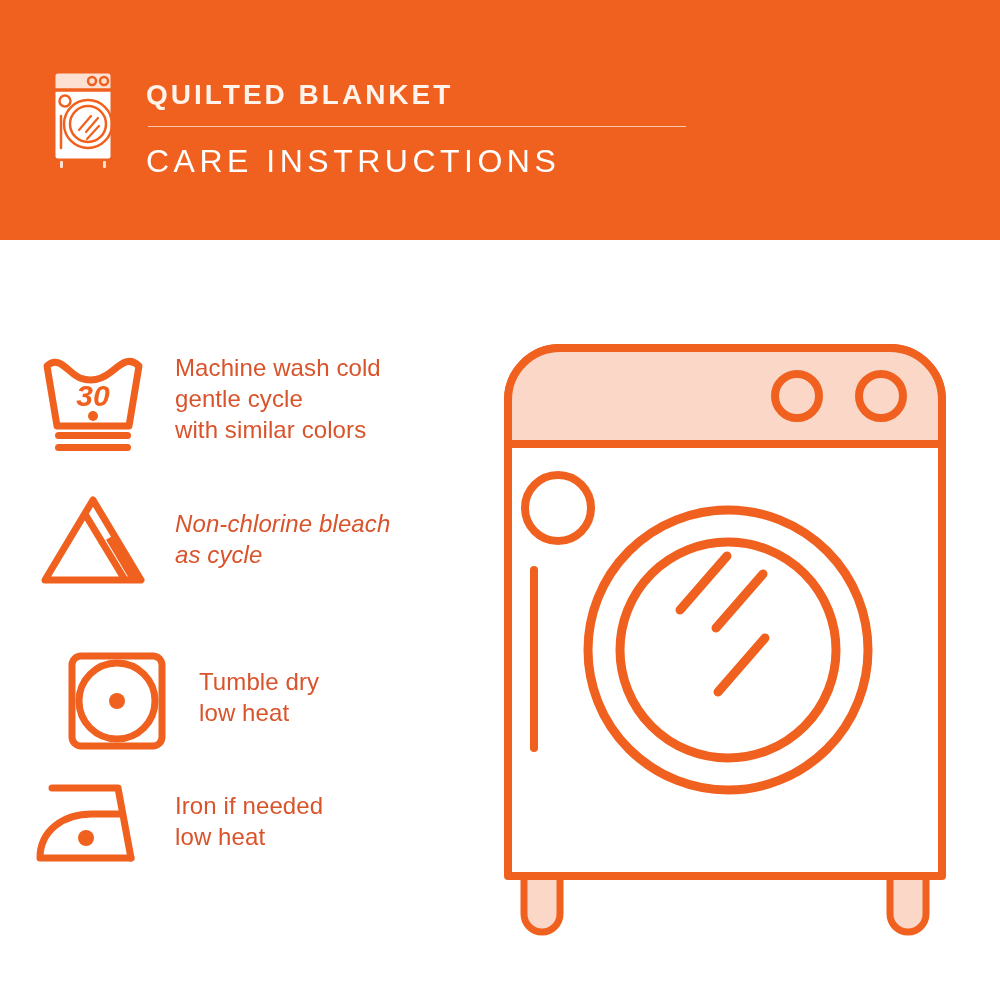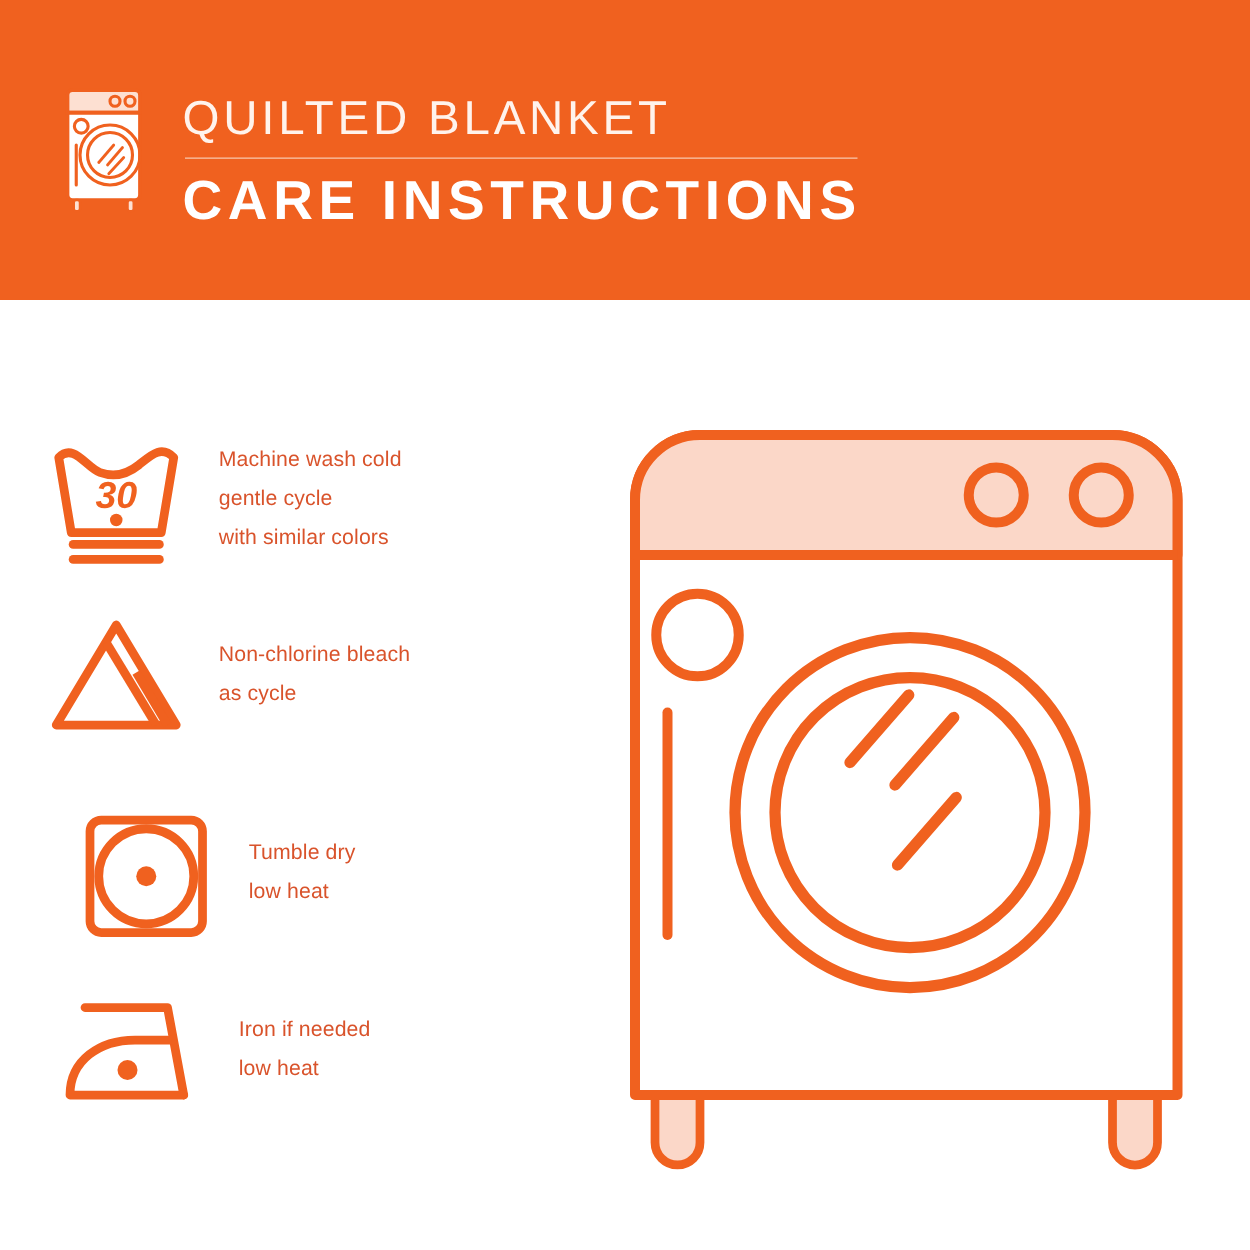--- a/index.html
+++ b/index.html
@@ -26,81 +26,81 @@
     position: absolute;
     left: 44px; top: 68px;
     width: 78px; height: 104px;
   }
   .header-text {
     position: absolute;
     left: 146px; top: 72px;
     width: 560px;
   }
   .title-line1 {
-    font-size: 38px;
+    font-size: 28px;
     letter-spacing: 3.0px;
     color: #FFF3EC;
-    font-weight: 400;
+    font-weight: 700;
     line-height: 46px;
     white-space: nowrap;
   }
   .title-divider {
     width: 538px;
     height: 1px;
     background: #F7C7AE;
     margin: 8px 0 10px 2px;
   }
   .title-line2 {
-    font-size: 44px;
+    font-size: 32px;
     letter-spacing: 4.5px;
     color: #FFFFFF;
-    font-weight: 700;
+    font-weight: 400;
     line-height: 48px;
     white-space: nowrap;
   }
 
   
   .care-list {
     position: absolute;
     left: 0; top: 330px;
     width: 480px;
   }
   .care-item {
     position: absolute;
     left: 0;
     width: 480px;
     display: flex;
     align-items: flex-start;
   }
   .care-item.i0 { top: 18px;  }
   .care-item.i1 { top: 160px; }
   .care-item.i2 { top: 316px; padding-left: 24px; }
-  .care-item.i3 { top: 462px; margin-left: 16px; }
+  .care-item.i3 { top: 444px; }
 
   .care-symbol {
     width: 175px;
     flex: 0 0 175px;
     display: flex;
     justify-content: center;
     align-items: center;
     padding-left: 10px;
     font-style: italic;
   }
   .care-text {
     color: #D9532B;
-    font-size: 17px;
+    font-size: 24px;
     line-height: 31px;
     letter-spacing: 0.1px;
     font-weight: 400;
     padding-top: 4px;
   }
   .care-text .ln { display: block; white-space: nowrap; }
 
   .care-item.i0 .care-text { padding-top: 4px; }
-  .care-item.i1 .care-text { padding-top: 18px; }
+  .care-item.i1 .care-text { padding-top: 18px; font-style: italic; }
   .care-item.i2 .care-text { padding-top: 20px; }
   .care-item.i3 .care-text { padding-top: 16px; }
 
   
   .machine {
     position: absolute;
     left: 490px; top: 330px;
     width: 490px; height: 620px;
   }
 </style>

